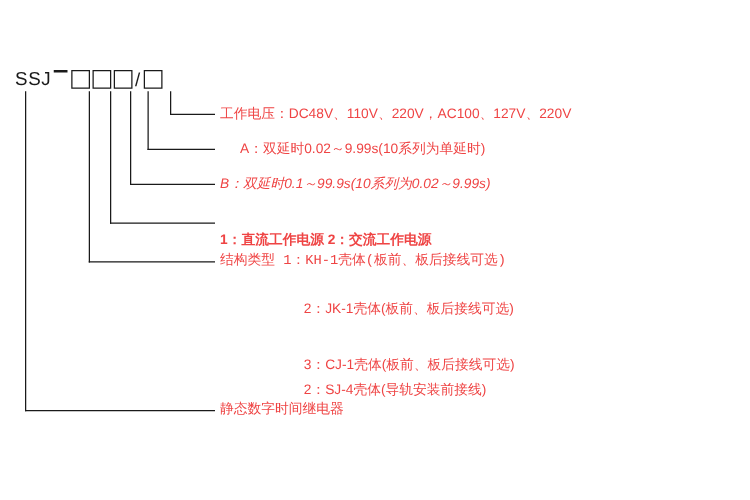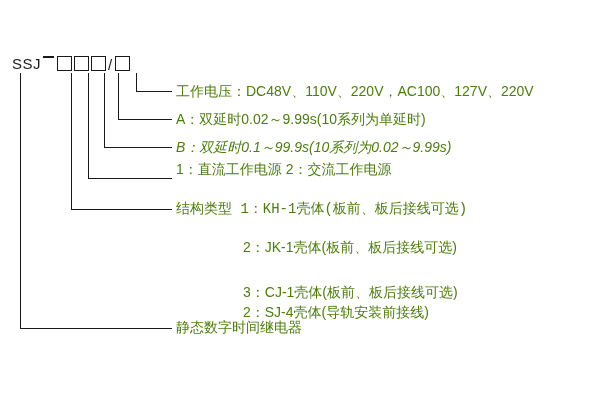--- a/index.html
+++ b/index.html
@@ -62,24 +62,24 @@
   }
   .hline {
     position: absolute;
     height: 1.2px;
     background: #1a1a1a;
   }
 
   
   .note {
     position: absolute;
-    font-size: 14px;
+    font-size: 11px;
     line-height: 18px;
     white-space: nowrap;
-    color: #4d7c0f;
+    color: #ef4444;
   }
 </style>
 </head>
 <body>
 
 <div id="page">
 
   <div class="code-row">
     <span class="code-text">SSJ</span>
     <span class="dash"></span>
@@ -103,25 +103,25 @@
   <div class="hline" style="left:88px; top:178px; width:84px;"></div>
 
   <div class="vline" style="left:71px; top:73px; height:137px;"></div>
   <div class="hline" style="left:71px; top:209px; width:101px;"></div>
 
   <div class="vline" style="left:20px; top:73px; height:256px;"></div>
   <div class="hline" style="left:20px; top:328px; width:152px;"></div>
 
   <div class="note" style="left:176px; top:82px;">工作电压：DC48V、110V、220V，AC100、127V、220V</div>
 
-  <div class="note" style="left:176px; top:110px;">A：双延时0.02～9.99s(10系列为单延时)</div>
+  <div class="note" style="left:192px; top:110px;">A：双延时0.02～9.99s(10系列为单延时)</div>
 
   <div class="note" style="left:176px; top:138px;font-style:italic;">B：双延时0.1～99.9s(10系列为0.02～9.99s)</div>
 
-  <div class="note" style="left:176px; top:160px;">1：直流工作电源 2：交流工作电源</div>
+  <div class="note" style="left:176px; top:183px;font-weight:bold;">1：直流工作电源 2：交流工作电源</div>
 
   <div class="note" style="left:176px; top:200px;font-family:Liberation Mono, monospace;">结构类型 1：KH-1壳体(板前、板后接线可选)</div>
 
   <div class="note" style="left:243px; top:238px;text-align:center;">2：JK-1壳体(板前、板后接线可选)</div>
 
   <div class="note" style="left:243px; top:271px;margin-top:12px;">3：CJ-1壳体(板前、板后接线可选)</div>
 
   <div class="note" style="left:243px; top:303px;">2：SJ-4壳体(导轨安装前接线)</div>
 
   <div class="note" style="left:176px; top:319px;font-family:Liberation Mono, monospace;">静态数字时间继电器</div>

